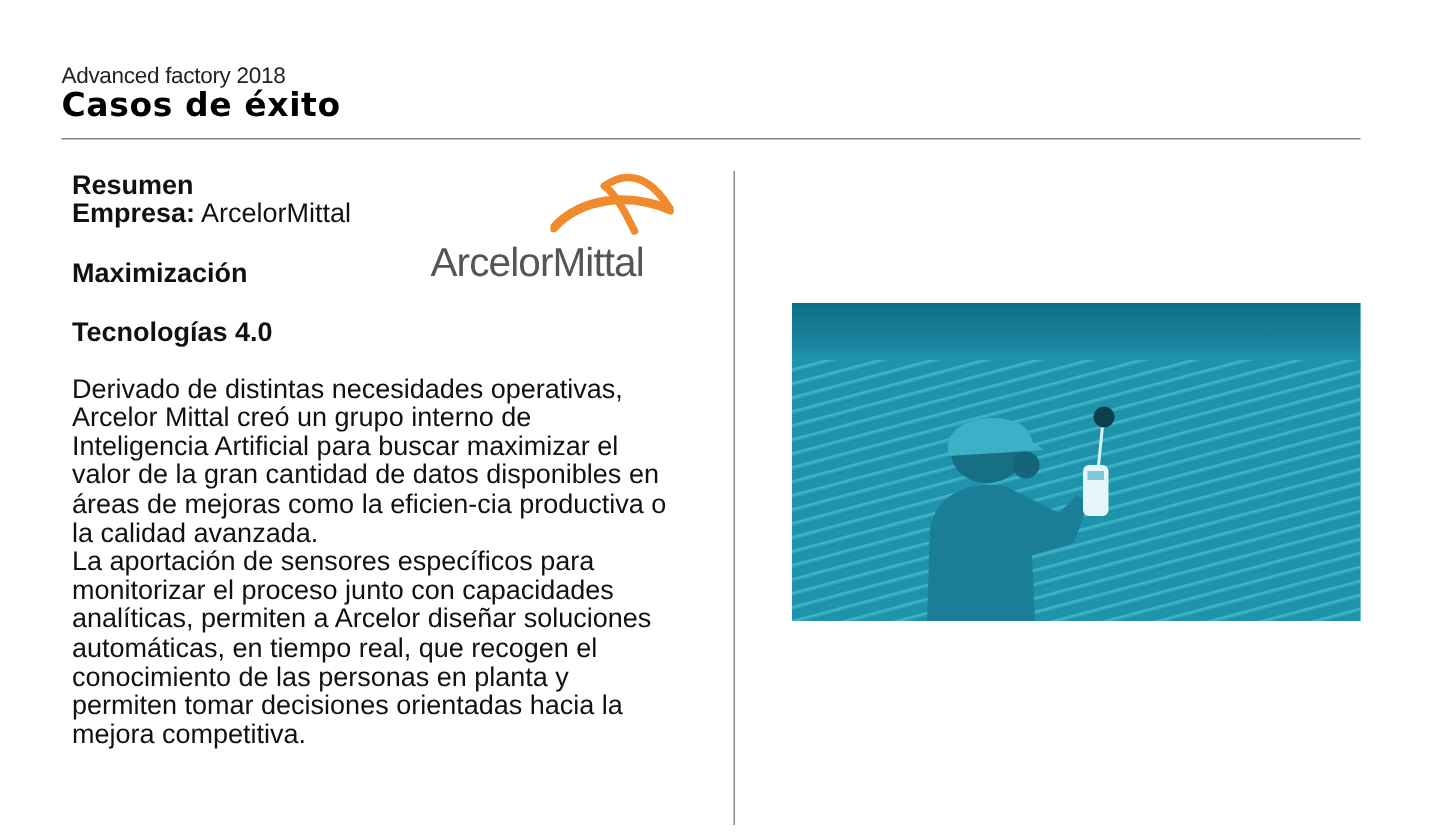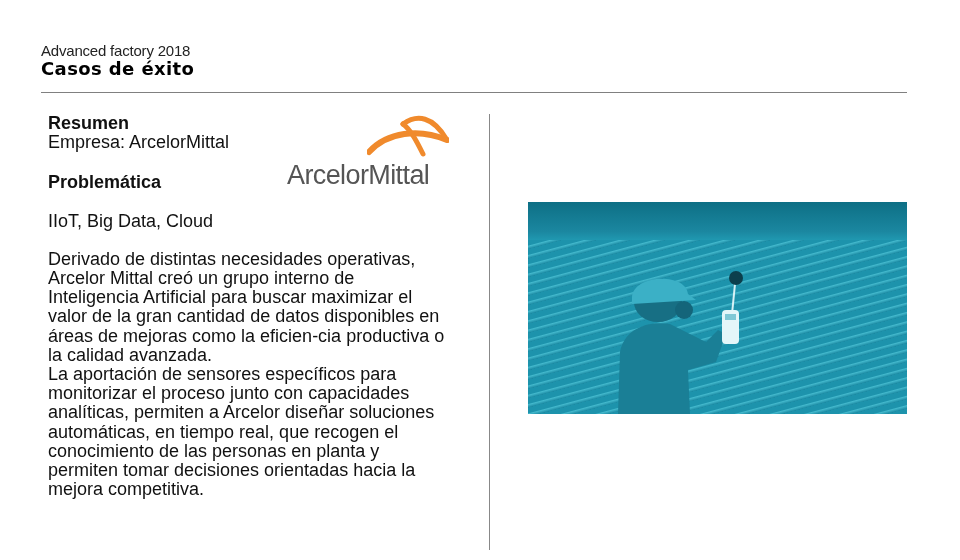--- a/index.html
+++ b/index.html
@@ -6,39 +6,39 @@
     html, body { width: 960px; height: 560px; background: #ffffff; overflow: hidden; }
     body { position: relative; font-family: "DejaVu Sans", "Liberation Sans", sans-serif; color: #111; }
 
     .subtitle {
       position: absolute; left: 41px; top: 42px;
       font-size: 15px; font-weight: 300; color: #222; letter-spacing: -0.2px;
       font-family: "Liberation Sans", sans-serif;
     }
     .title {
       position: absolute; left: 41px; top: 58px;
-      font-size: 18px; font-weight: bold; color: #000; letter-spacing: 0.4px;
+      font-size: 22px; font-weight: bold; color: #000; letter-spacing: 0.4px;
       font-family: "DejaVu Sans", sans-serif;
     }
     .hrule {
       position: absolute; left: 41px; top: 92px; width: 866px; height: 1px;
       background: #808080;
     }
     .vrule {
       position: absolute; left: 489px; top: 114px; width: 1px; height: 436px;
       background: #888888;
     }
 
     .left-col {
       position: absolute; left: 48px; top: 114px; width: 400px;
       font-family: "Liberation Sans", sans-serif;
       font-size: 18px; line-height: 19.2px; color: #111;
     }
     .left-col .heading { font-weight: bold; display: block; }
-    .left-col .label { font-weight: normal; }
+    .left-col .label { font-weight: bold; }
     .section { margin-bottom: 19px; }
     .section.summary { margin-bottom: 21px; }
     .para { display: block; }
 
     .logo {
       position: absolute; left: 287px; top: 114px; width: 160px; height: 80px;
     }
     .logo svg { position: absolute; left: 80px; top: 0; }
     .logo-text {
       position: absolute; left: 0; top: 46px;
@@ -70,25 +70,25 @@
 
   <div class="left-col">
     <div class="section summary">
       <span class="heading">Resumen</span>
       <div>
         <span class="label">Empresa:</span><span> ArcelorMittal</span>
       </div>
     </div>
 
     <div class="section">
-      <span class="heading">Problemática</span>
+      <span class="heading">Maximización</span>
     </div>
 
     <div class="section">
-      <span class="para">IIoT, Big Data, Cloud</span>
+      <span class="heading">Tecnologías 4.0</span>
     </div>
 
     <div class="section">
       <span class="para">Derivado de distintas necesidades operativas, Arcelor Mittal creó un grupo interno de Inteligencia Artificial para buscar maximizar el valor de la gran cantidad de datos disponibles en áreas de mejoras como la eficien-cia productiva o la calidad avanzada.</span>
       <span class="para">La aportación de sensores específicos para monitorizar el proceso junto con capacidades analíticas, permiten a Arcelor diseñar soluciones automáticas, en tiempo real, que recogen el conocimiento de las personas en planta y permiten tomar decisiones orientadas hacia la mejora competitiva.</span>
     </div>
   </div>
 
   <div class="logo">
     <svg width="82" height="44" viewBox="0 0 82 44">

